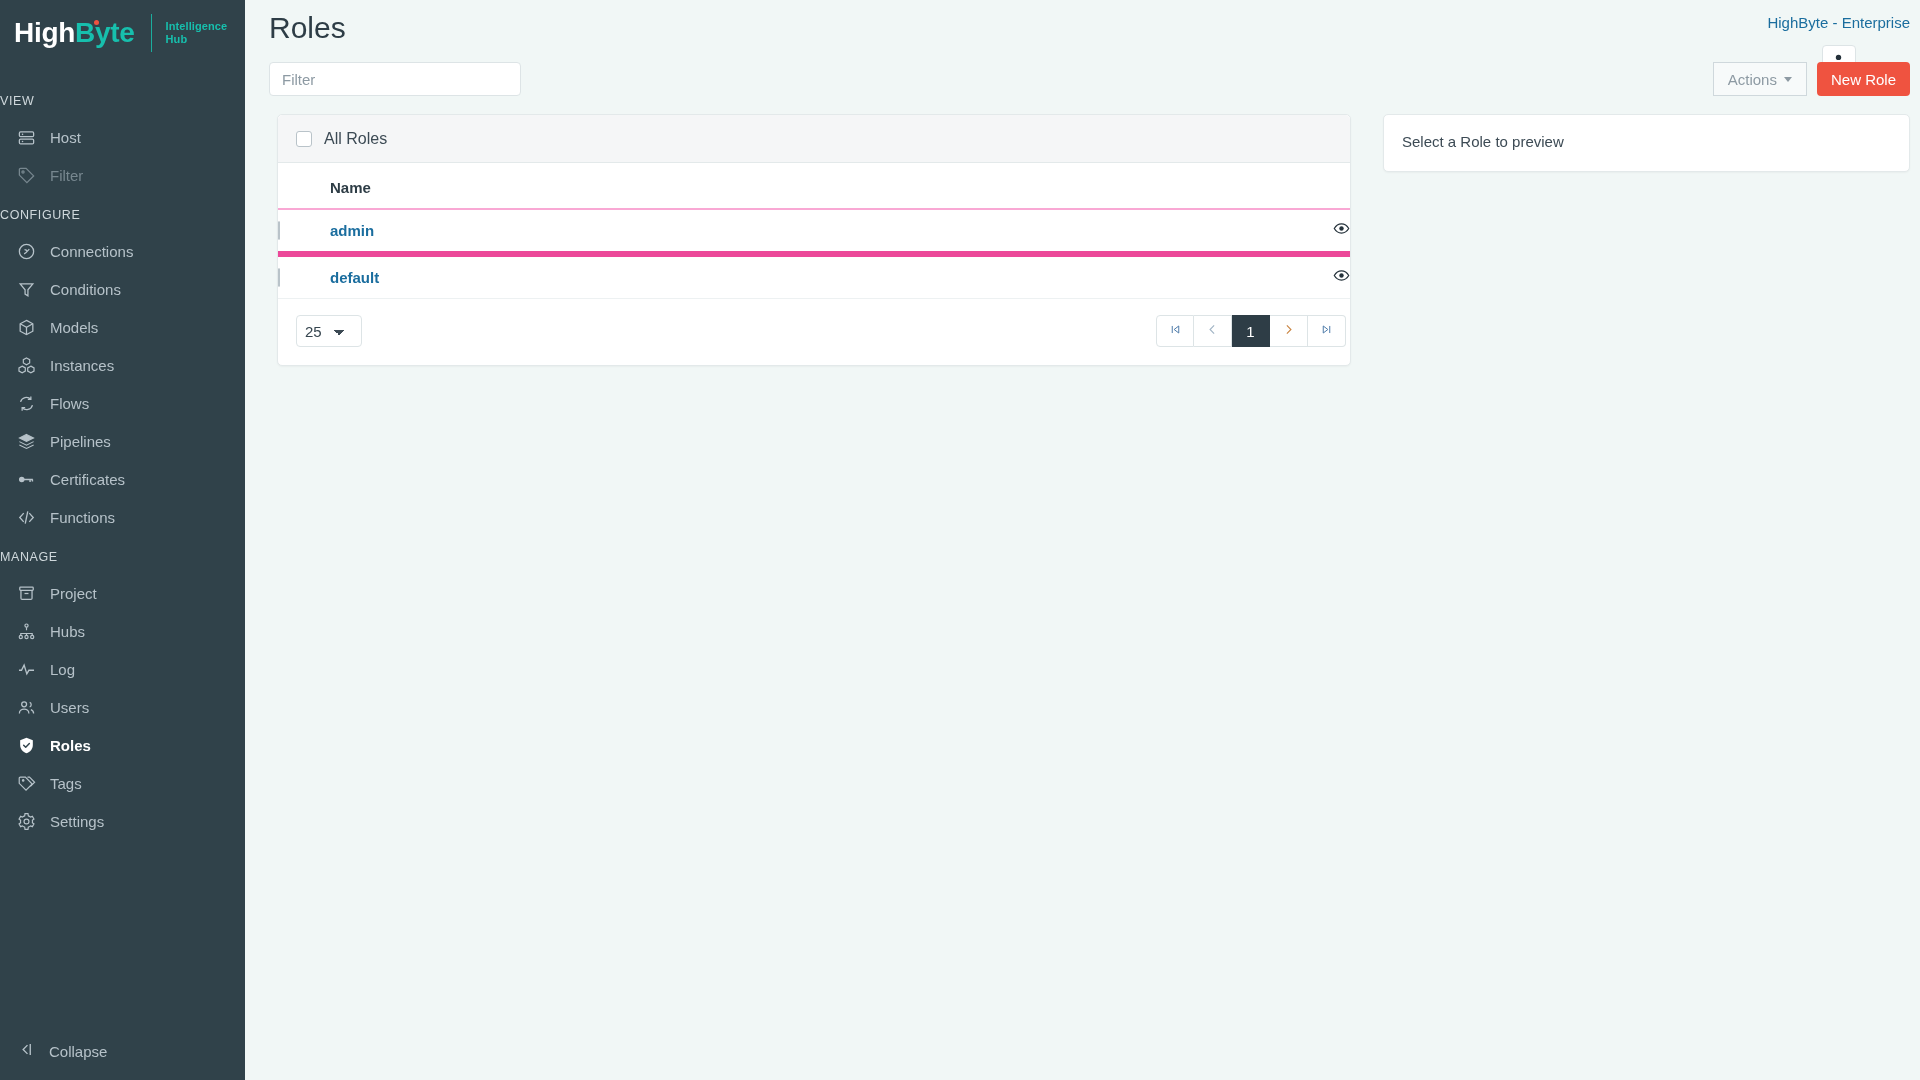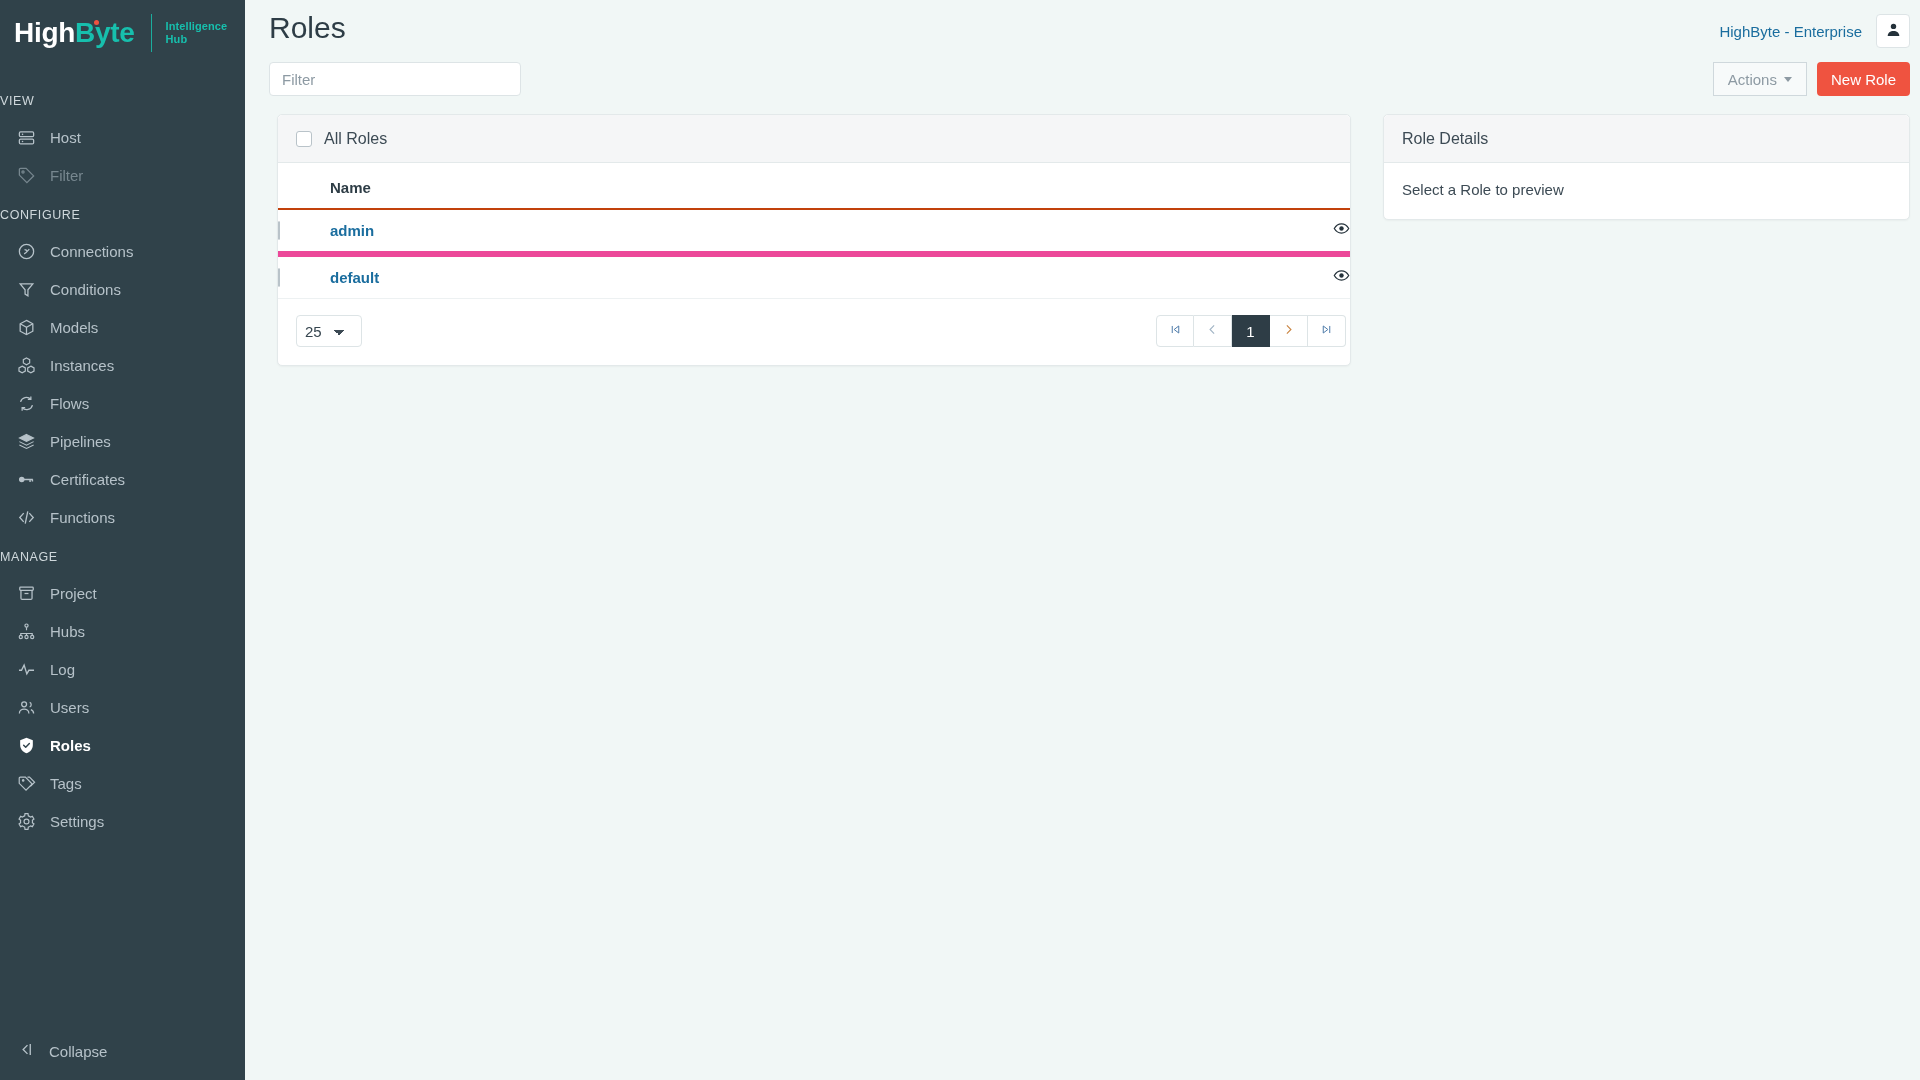--- a/index.html
+++ b/index.html
@@ -68,21 +68,21 @@
   
   .main { flex: 1; position: relative; height: 1080px; background: #f1f7f6; }
 
   .topbar {
     height: 56px; display: flex; align-items: flex-start;
     justify-content: space-between; padding: 8px 24px 0 24px;
   }
   .page-title {
     font-size: 30px; color: #2e3d46; font-weight: 400; line-height: 40px;
   }
-  .top-right { display: flex; align-items: center; gap: 14px; padding-top: 6px; }
+  .top-right { display: flex; align-items: center; gap: 14px; padding-top: 6px; flex-direction: column; }
   .tenant { color: #1a6d9e; font-size: 15px; }
   .avatar-btn {
     width: 34px; height: 34px; border: 1px solid #dde4e6; border-radius: 4px;
     background: #ffffff; display: flex; align-items: center; justify-content: center;
     cursor: pointer;
   }
 
   .toolbar {
     display: flex; align-items: center; justify-content: space-between;
     padding: 6px 24px 0 24px;
@@ -131,21 +131,21 @@
   .card-head-title { font-size: 16px; color: #3c4a54; }
 
   .cb {
     width: 16px; height: 16px; border: 1px solid #b9c3c9; border-radius: 3px;
     background: #ffffff; cursor: pointer; flex: 0 0 16px;
   }
 
   table.roles { width: 100%; border-collapse: collapse; }
   table.roles thead th {
     text-align: left; font-size: 15px; color: #2e3d46; font-weight: 700;
-    padding: 16px 0 12px 0; border-bottom: 2px solid #c2410c;
+    padding: 16px 0 12px 0; border-bottom: 2px solid #f9a8d4;
   }
   th.col-cb, td.col-cb { width: 52px; padding-left: 18px; }
   th.col-name, td.col-name { padding-left: 18px; }
   th.col-act, td.col-act { width: 70px; text-align: right; padding-right: 20px; }
 
   table.roles tbody td {
     padding: 10px 0; border-bottom: 6px solid #ec4899; vertical-align: middle;
   }
   table.roles tbody tr:last-child td { border-bottom: 1px solid #edf1f2; }
   .role-link {
@@ -489,21 +489,18 @@
               <span><svg width="13" height="13" viewBox="0 0 24 24" fill="none" stroke="#4a78a8" stroke-width="1.8">
                     <path d="M6 5.5L14.5 12 6 18.5z"></path>
                     <path d="M18 5.5v13"></path>
                   </svg></span>
             </button>
           </div>
         </div>
       </section>
 
       <aside class="card details-card">
-        <div class="card-head">
-          <span class="card-head-title">Role Details</span>
-        </div>
         <div class="details-body">Select a Role to preview</div>
       </aside>
 
     </div>
   </main>
 </div>
 
 </body></html>

